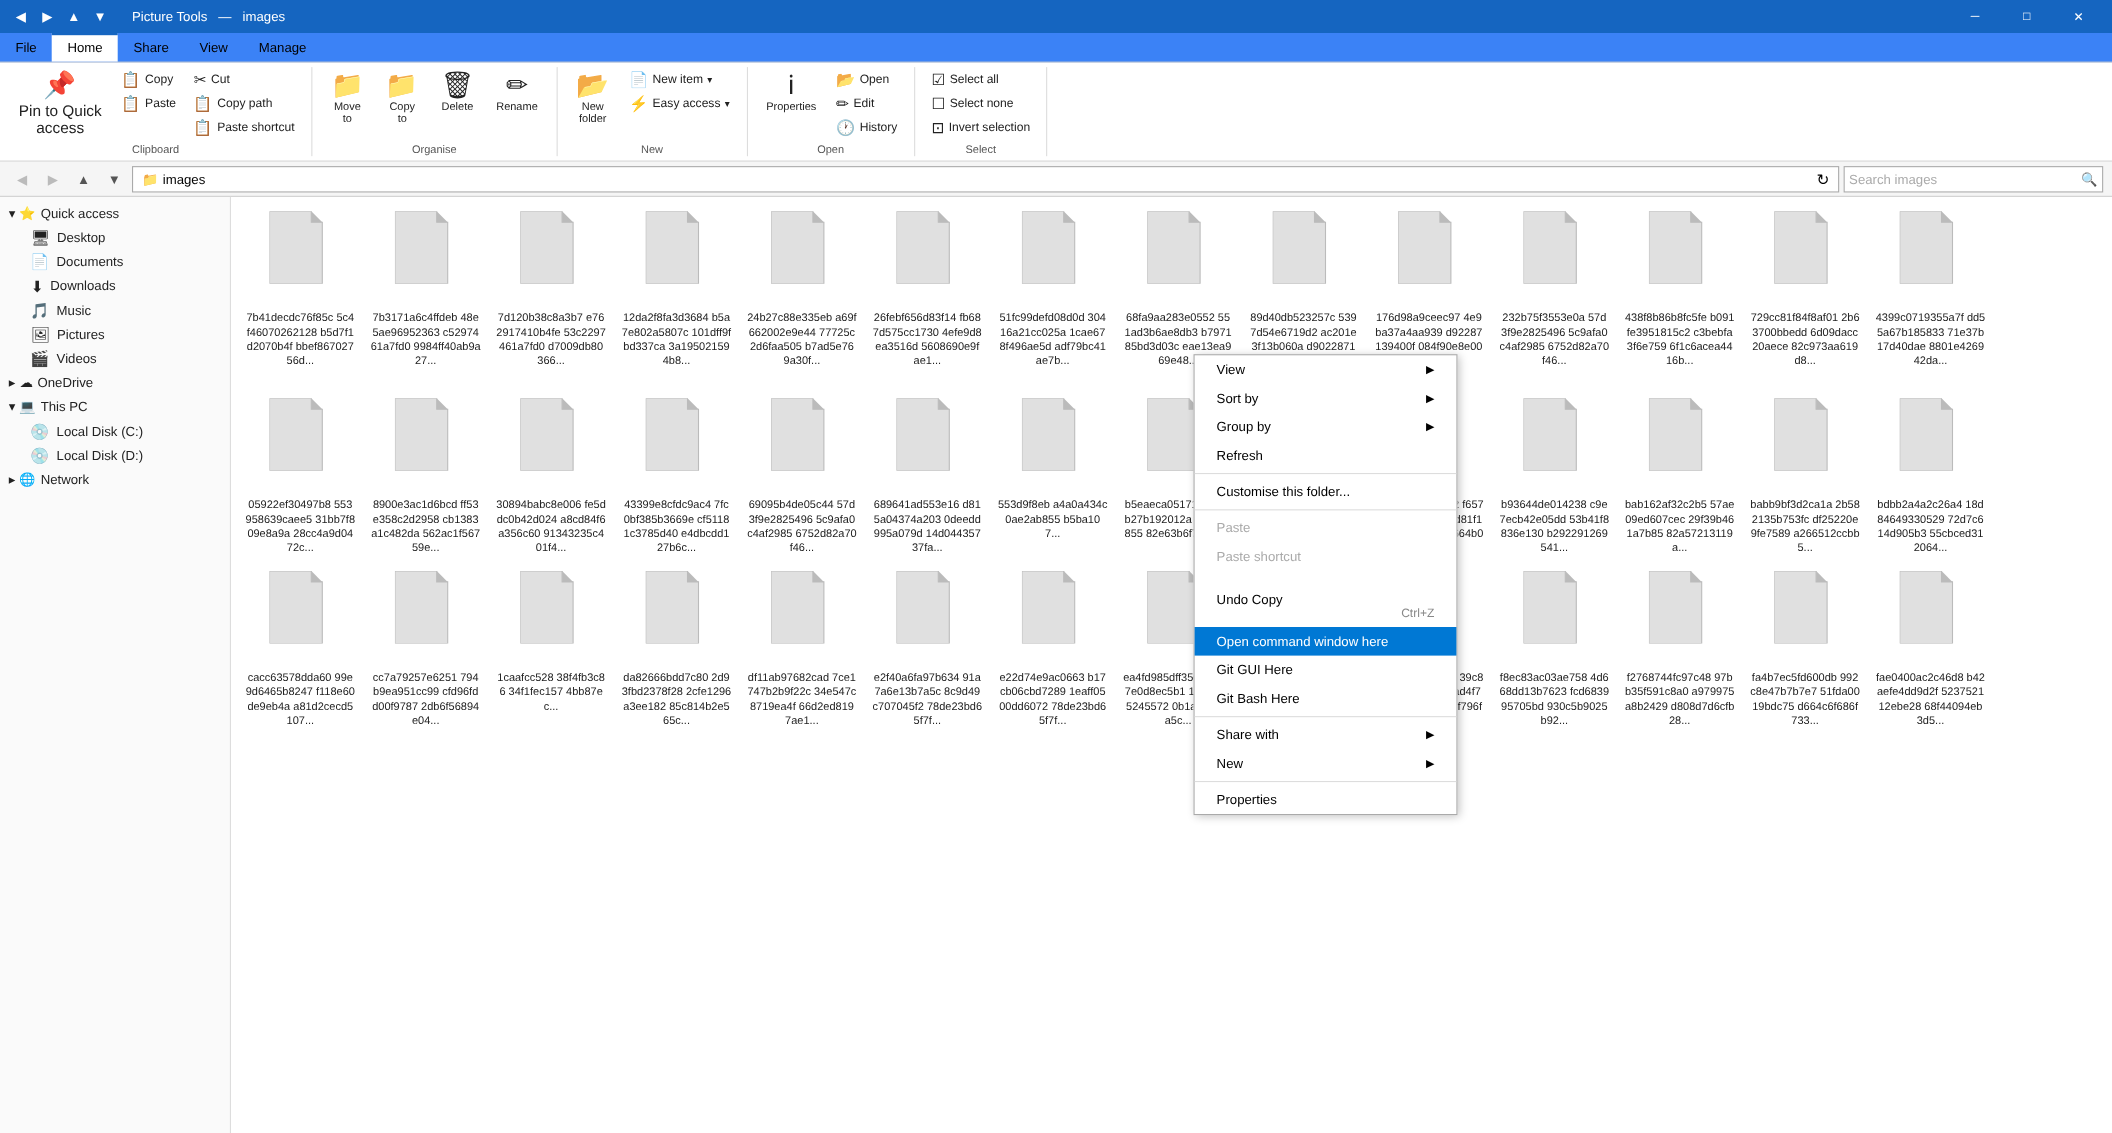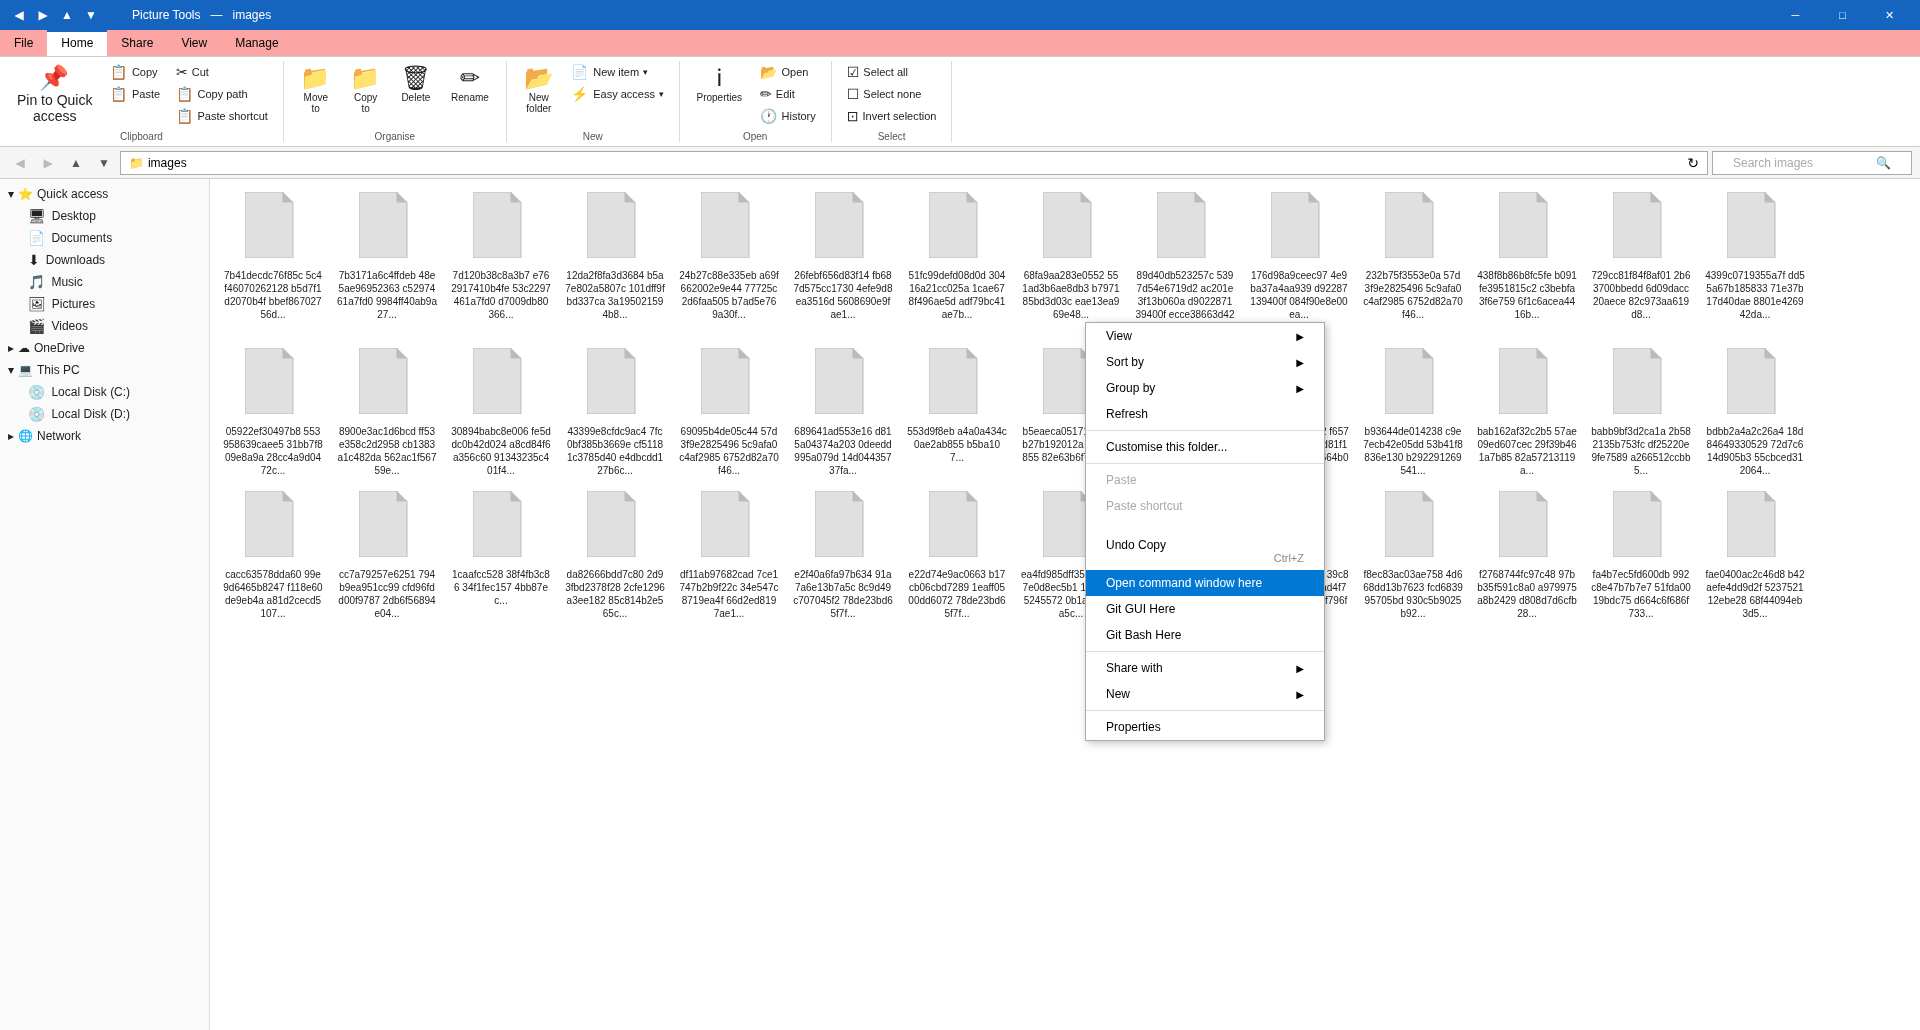--- a/index.html
+++ b/index.html
@@ -19,21 +19,21 @@
       display: flex;
       align-items: center;
       gap: 6px;
     }
     .title-bar-controls { display: flex; gap: 2px; }
     .title-bar-btn { width: 45px; height: 30px; display: flex; align-items: center; justify-content: center; font-size: 11px; cursor: pointer; }
     .quick-access-toolbar { display: flex; align-items: center; gap: 2px; }
     .qa-btn { width: 22px; height: 22px; display: flex; align-items: center; justify-content: center; cursor: pointer; color: white; font-size: 12px; }
     .ribbon-tabs {
       display: flex;
-      background: #fca5a5;
+      background: #3b82f6;
       border-bottom: 1px solid #ccc;
     }
     .ribbon-tab {
       padding: 6px 14px;
       font-size: 12px;
       cursor: pointer;
       border: none;
       background: none;
     }
     .ribbon-tab.active {
@@ -123,24 +123,24 @@
       height: 24px;
       background: #fff;
       border: 1px solid #aaa;
       padding: 0 8px;
       font-size: 12px;
       display: flex;
       align-items: center;
       gap: 4px;
     }
     .search-box {
-      width: 200px;
+      width: 236px;
       height: 24px;
       border: 1px solid #aaa;
-      padding: 0 20px;
+      padding: 0 4px;
       font-size: 12px;
       display: flex;
       align-items: center;
       background: #fff;
     }
 
     
     .main-layout {
       display: flex;
       height: calc(1030px - 30px - 88px - 32px - 28px);
@@ -198,21 +198,21 @@
       cursor: pointer;
       border: 1px solid transparent;
     }
     .file-icon { font-size: 56px; line-height: 1; color: #ccc; }
     .file-name {
       font-size: 10px;
       text-align: center;
       word-break: break-all;
       line-height: 1.3;
       color: #222;
-      margin-top: 2px;
+      margin-top: 16px;
       max-width: 108px;
     }
 
     
     .status-bar {
       height: 28px;
       background: #f0f0f0;
       border-top: 1px solid #ccc;
       display: flex;
       align-items: center;
@@ -249,21 +249,21 @@
 <body>
 
 <div class="title-bar">
   <div class="title-bar-left">
     <div class="quick-access-toolbar">
       <div class="qa-btn">◀</div>
       <div class="qa-btn">▶</div>
       <div class="qa-btn">▲</div>
       <div class="qa-btn">▼</div>
     </div>
-    <span style="font-size:12px; margin-left:24px;">Picture Tools</span>
+    <span style="font-size:12px; margin-left:12px;">Picture Tools</span>
     <span style="margin:0 4px;">—</span>
     <span style="font-size:12px;">images</span>
   </div>
   <div class="title-bar-controls">
     <div class="title-bar-btn">─</div>
     <div class="title-bar-btn">□</div>
     <div class="title-bar-btn close">✕</div>
   </div>
 </div>
 

